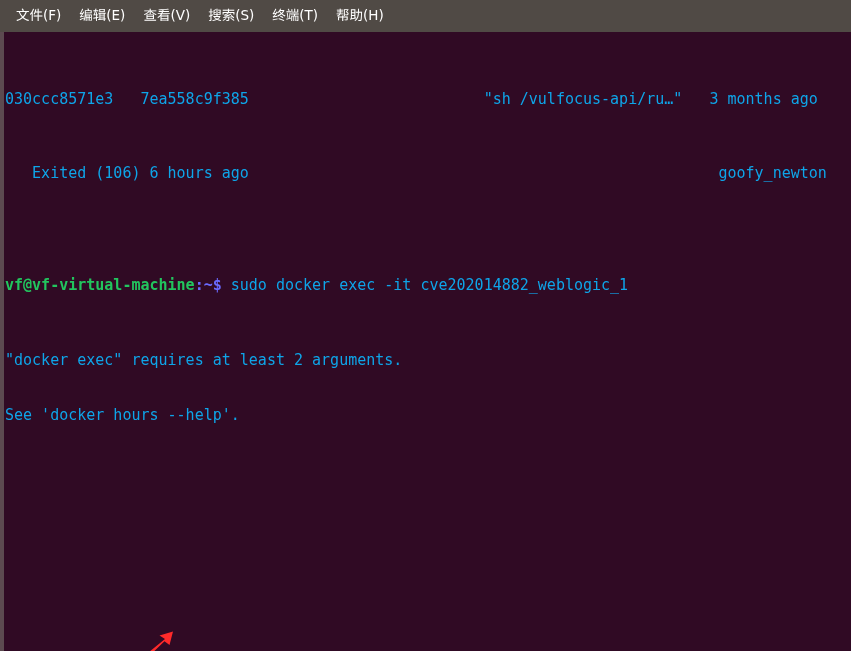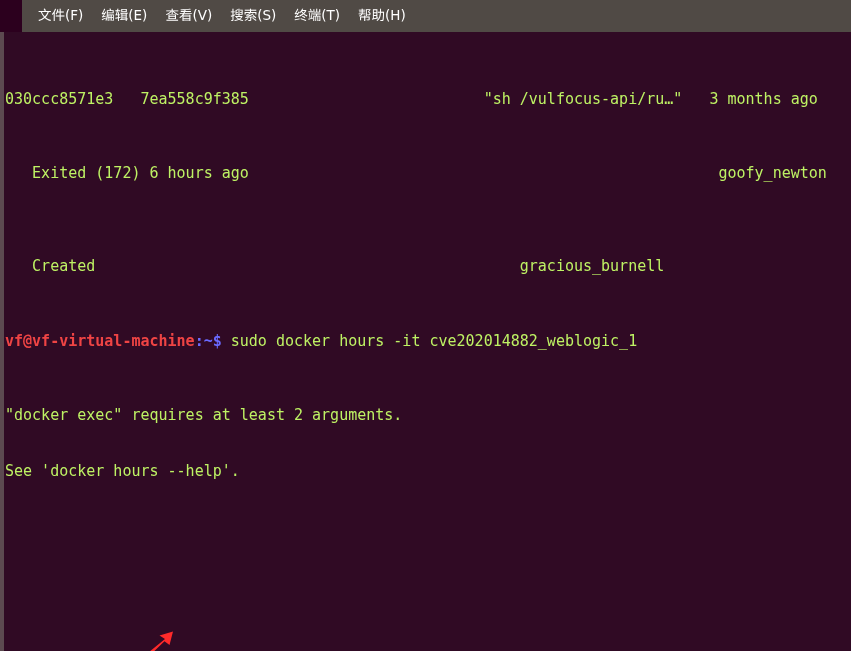--- a/index.html
+++ b/index.html
@@ -17,21 +17,20 @@
 
   
   .menubar {
     height: 26px;
     background: #504a45;
     display: flex;
     align-items: center;
     padding: 16px 7px;
     box-sizing: border-box;
     user-select: none;
-    margin-left: 22px;
   }
   .menu-item {
     color: #ffffff;
     font-family: "DejaVu Sans", "Liberation Sans", sans-serif;
     font-size: 13.5px;
     line-height: 1;
     padding: 4px 9px 5px 9px;
     white-space: nowrap;
     cursor: default;
     border-radius: 2px;
@@ -56,22 +55,22 @@
     letter-spacing: 0px;
     white-space: pre;
     color: #ffffff;
   }
   .line {
     height: 18.62px;
     white-space: pre;
   }
 
   
-  .c-white  { color: #bef264; }
-  .c-pgreen { color: #ef4444; font-weight: bold; }
+  .c-white  { color: #0ea5e9; }
+  .c-pgreen { color: #22c55e; font-weight: bold; }
   .c-pblue  { color: #6a6aff; font-weight: bold; }
 
   
   .arrow-annotation {
     position: absolute;
     left: 131px;
     top: 598px;
     width: 40px;
     height: 32px;
     pointer-events: none;
@@ -87,26 +86,25 @@
   <div class="menu-item">搜索(S)</div>
   <div class="menu-item">终端(T)</div>
   <div class="menu-item">帮助(H)</div>
 </div>
 
 <div class="terminal">
   <div class="screen">
 
     <div class="line"><span class="c-white">030ccc8571e3   7ea558c9f385</span><span class="c-white">                          </span><span class="c-white">"sh /vulfocus-api/ru…"   3 months ago</span></div>
 
-    <div class="line"><span class="c-white">   Exited (172) 6 hours ago</span><span class="c-white">                                                    </span><span class="c-white">goofy_newton</span></div>
+    <div class="line"><span class="c-white">   Exited (106) 6 hours ago</span><span class="c-white">                                                    </span><span class="c-white">goofy_newton</span></div>
 
 
-    <div class="line"><span class="c-white">   Created</span><span class="c-white">                                               </span><span class="c-white">gracious_burnell</span></div>
 
-    <div class="line"><span class="c-pgreen">vf@vf-virtual-machine</span><span class="c-pblue">:~$</span><span class="c-white"> sudo docker hours -it cve202014882_weblogic_1</span></div>
+    <div class="line"><span class="c-pgreen">vf@vf-virtual-machine</span><span class="c-pblue">:~$</span><span class="c-white"> sudo docker exec -it cve202014882_weblogic_1</span></div>
 
     <div class="line"><span class="c-white">"docker exec" requires at least 2 arguments.</span></div>
     <div class="line"><span class="c-white">See 'docker hours --help'.</span></div>
     <div class="line"><span class="c-white"></span></div>
     
     
 
     
 
     

